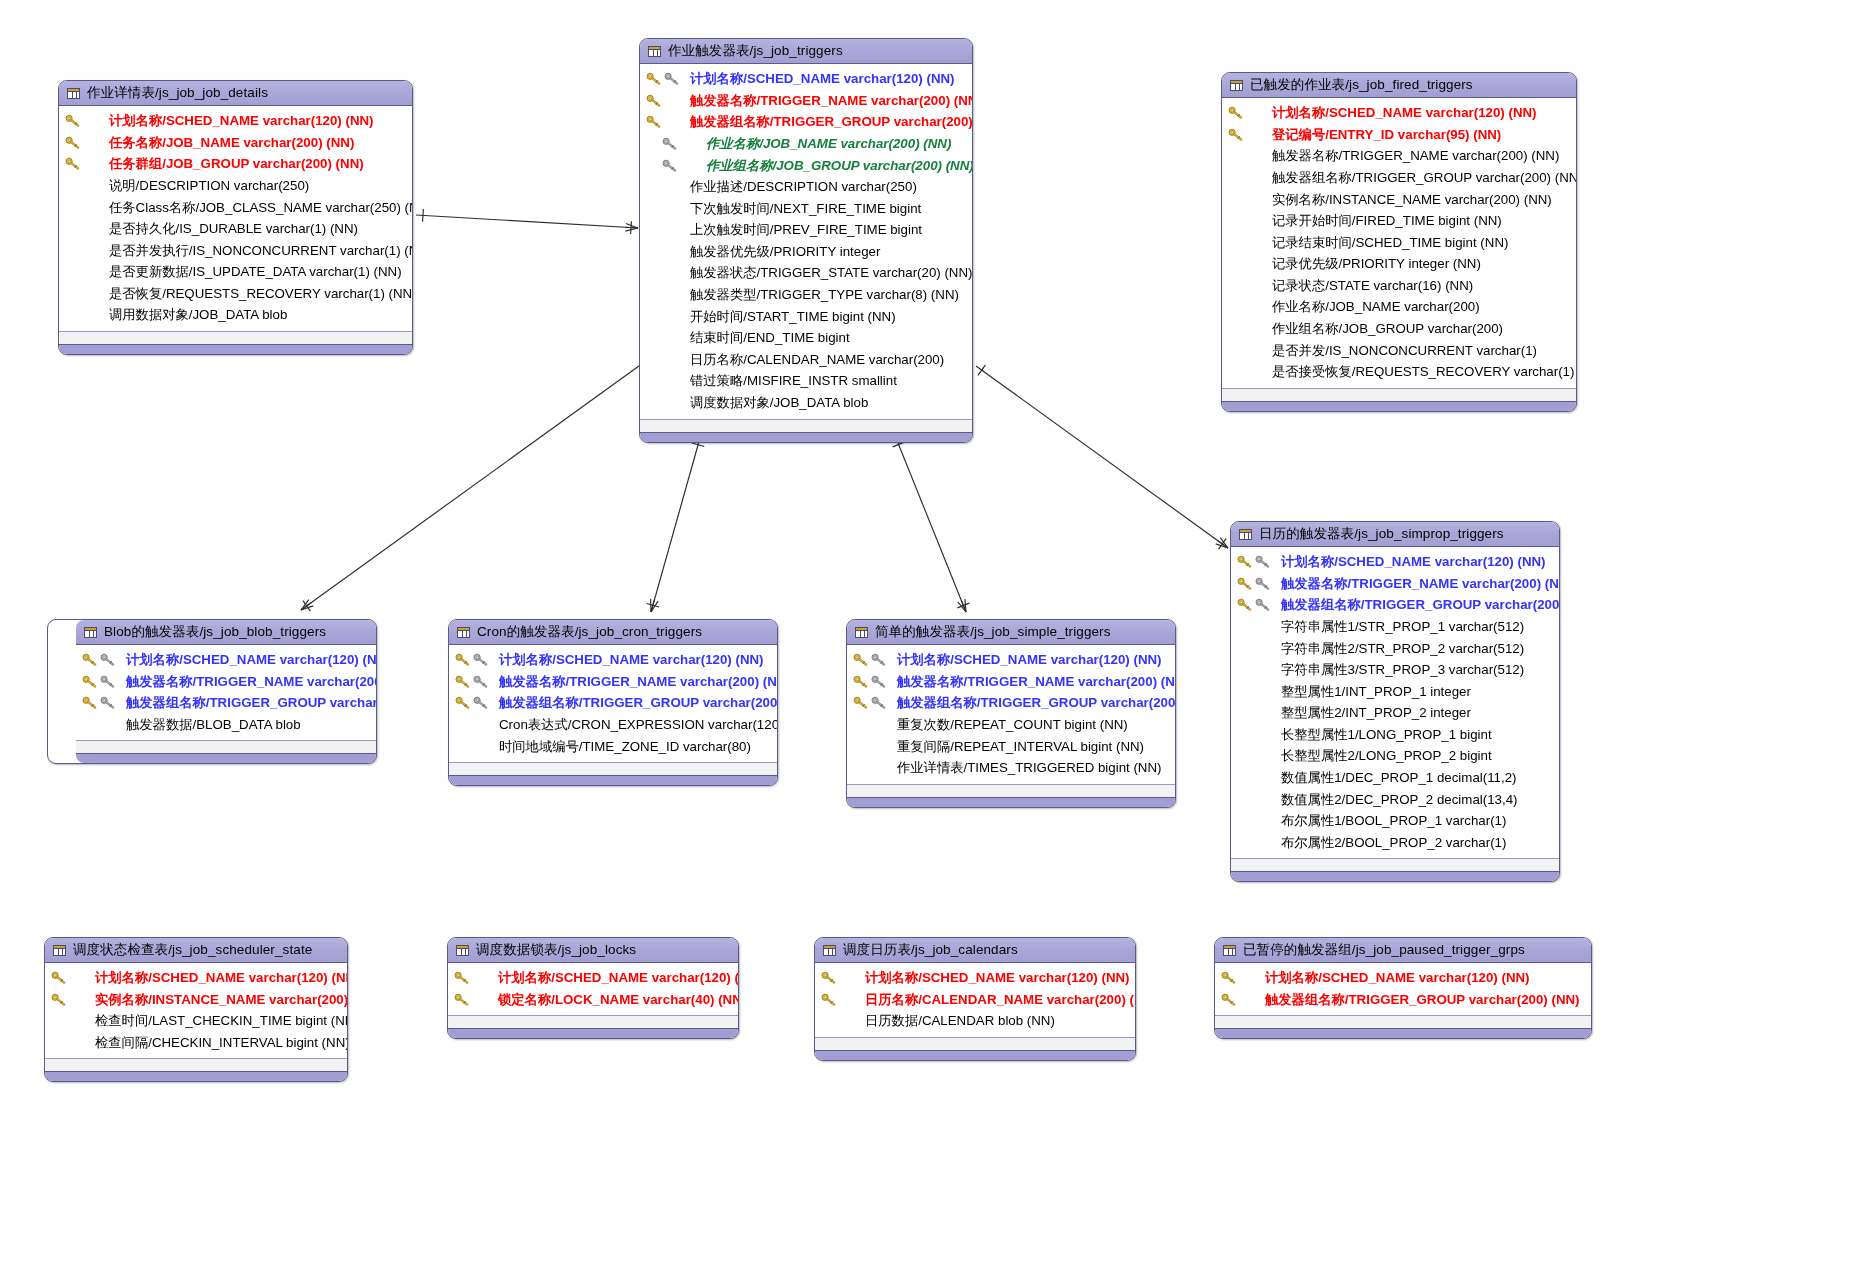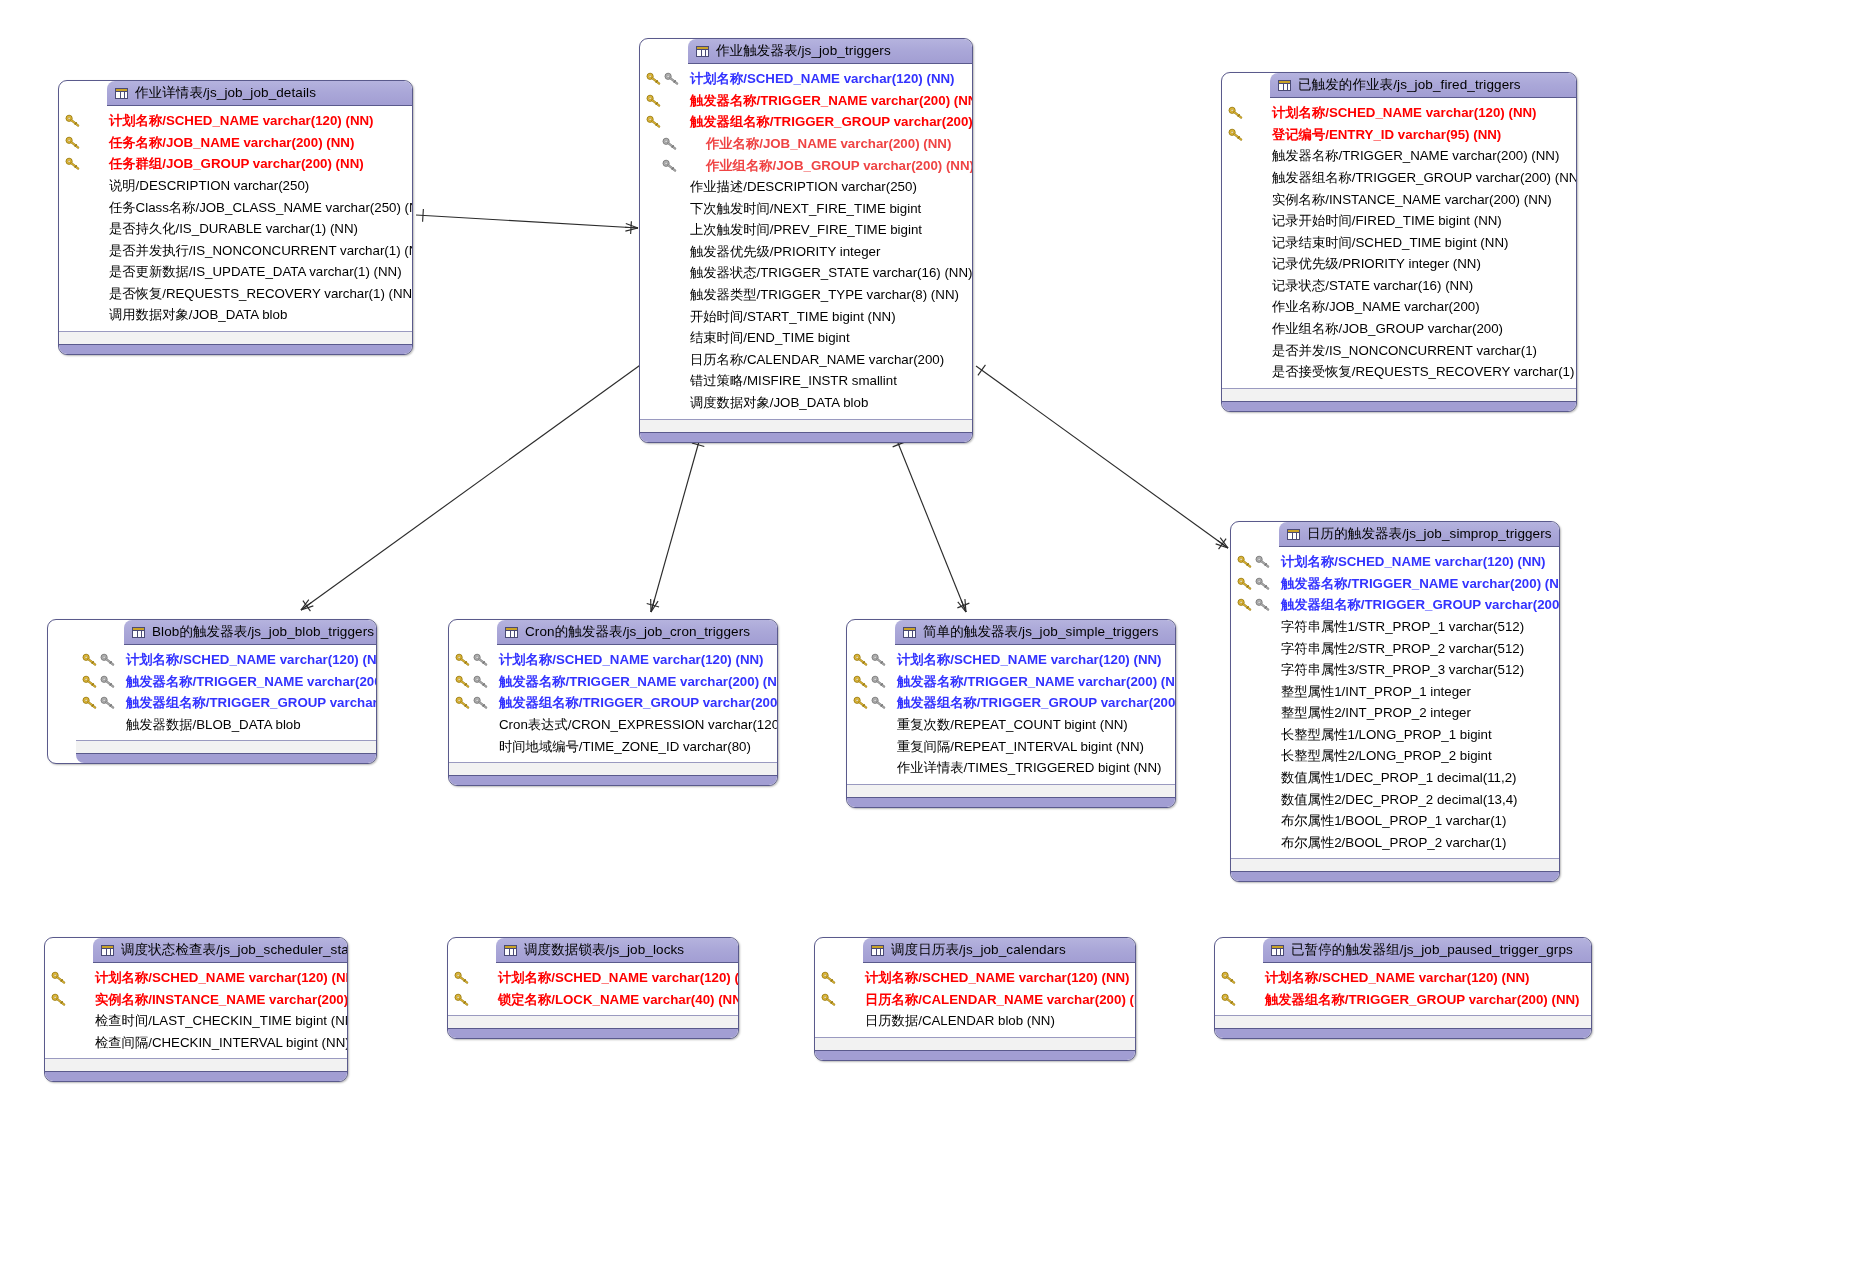--- a/index.html
+++ b/index.html
@@ -19,21 +19,21 @@
     box-sizing:border-box;
     overflow:hidden;
   }
   .ent-header{
     background:linear-gradient(to bottom,#b5b3de 0%,#aaa7d8 48%,#a29ed3 100%);
     border-bottom:1px solid #5a5a8c;
     height:24px;
     display:flex;align-items:center;
     padding:0 8px;
     gap:7px;
-    border-top-left-radius:8px;border-top-right-radius:8px;margin-left:48px;
+    border-top-left-radius:8px;border-top-right-radius:8px;
   }
   .ent-title{
     font-size:13.5px;color:#000;white-space:nowrap;letter-spacing:.1px;
   }
   .tbl-icon{
     width:13px;height:11px;flex:none;position:relative;
     background:#fdfdfd;border:1px solid #4a4a75;box-sizing:border-box;
   }
   .tbl-icon::before{
     content:"";position:absolute;left:0;right:0;top:0;height:3px;
@@ -60,21 +60,21 @@
     font-size:13.3px;
   }
   .keys{width:44px;flex:none;display:flex;align-items:center;gap:2px;}
   .keys.indent{padding-left:16px;}
   .attr-text{line-height:1;}
 
   .k-pk,.k-fk{width:16px;height:13px;flex:none;display:block;}
 
   .c-red{color:#ff0000;font-weight:bold;}
   .c-blue{color:#3333ff;font-weight:bold;}
-  .c-green{color:#ef4444;font-weight:bold;}
+  .c-green{color:#15803d;font-weight:bold;font-style:italic;}
   .c-black{color:#000000;font-weight:normal;}
 
   #links line, #links path, #links polyline{
     stroke:#2b2b2b;stroke-width:1.15;fill:none;
   }
 </style>
 </head>
 <body>
 
 <div id="canvas">
@@ -279,21 +279,21 @@
           <div class="attr">
             <span class="keys"></span>
             <span class="attr-text c-black">上次触发时间/PREV_FIRE_TIME bigint</span>
           </div>
           <div class="attr">
             <span class="keys"></span>
             <span class="attr-text c-black">触发器优先级/PRIORITY integer</span>
           </div>
           <div class="attr">
             <span class="keys"></span>
-            <span class="attr-text c-black">触发器状态/TRIGGER_STATE varchar(16) (NN)</span>
+            <span class="attr-text c-black">触发器状态/TRIGGER_STATE varchar(20) (NN)</span>
           </div>
           <div class="attr">
             <span class="keys"></span>
             <span class="attr-text c-black">触发器类型/TRIGGER_TYPE varchar(8) (NN)</span>
           </div>
           <div class="attr">
             <span class="keys"></span>
             <span class="attr-text c-black">开始时间/START_TIME bigint (NN)</span>
           </div>
           <div class="attr">

